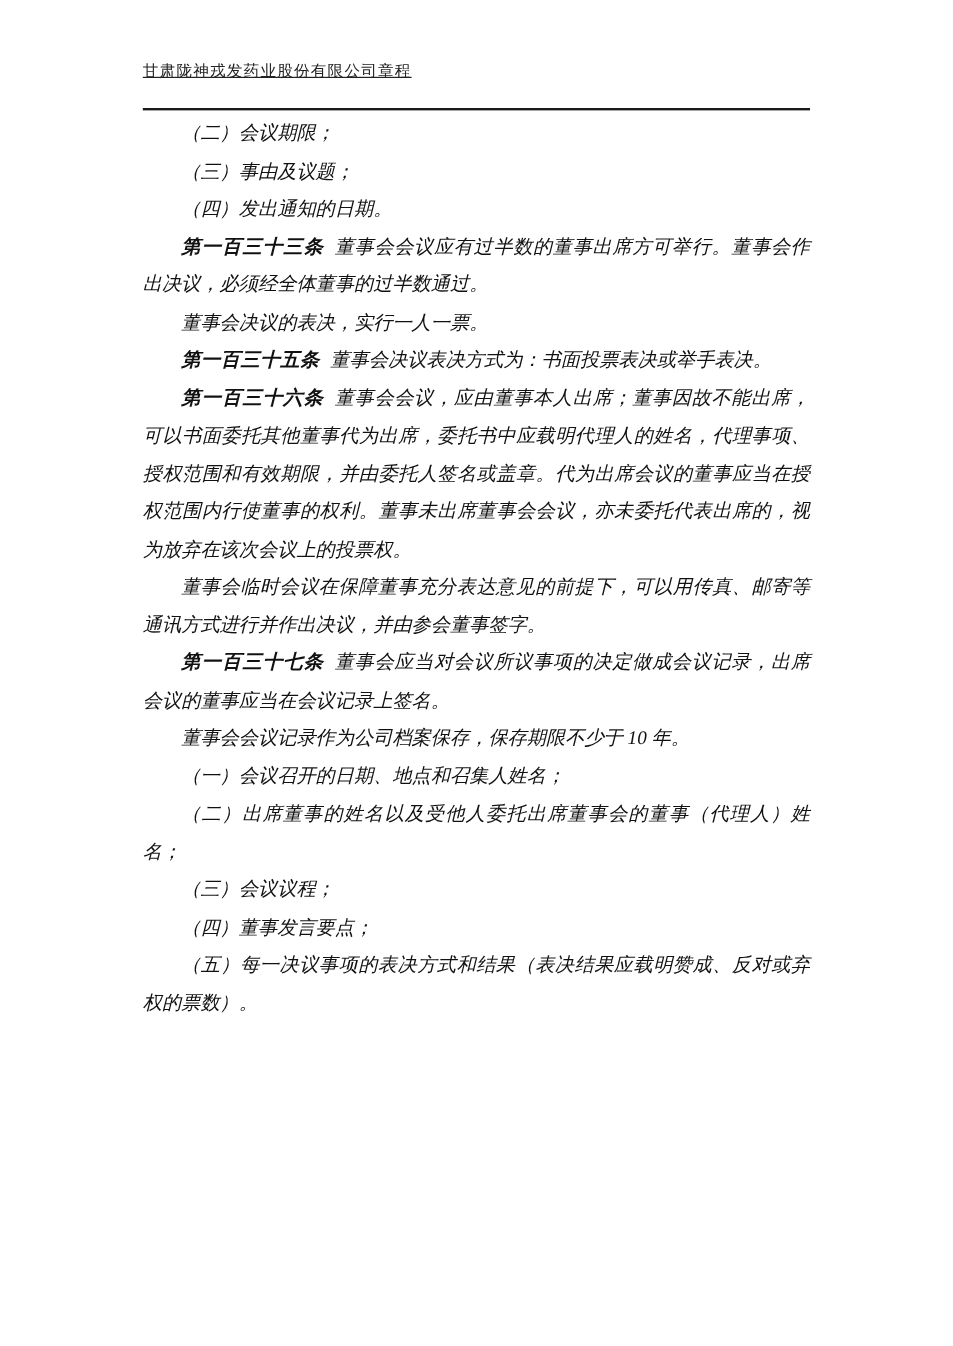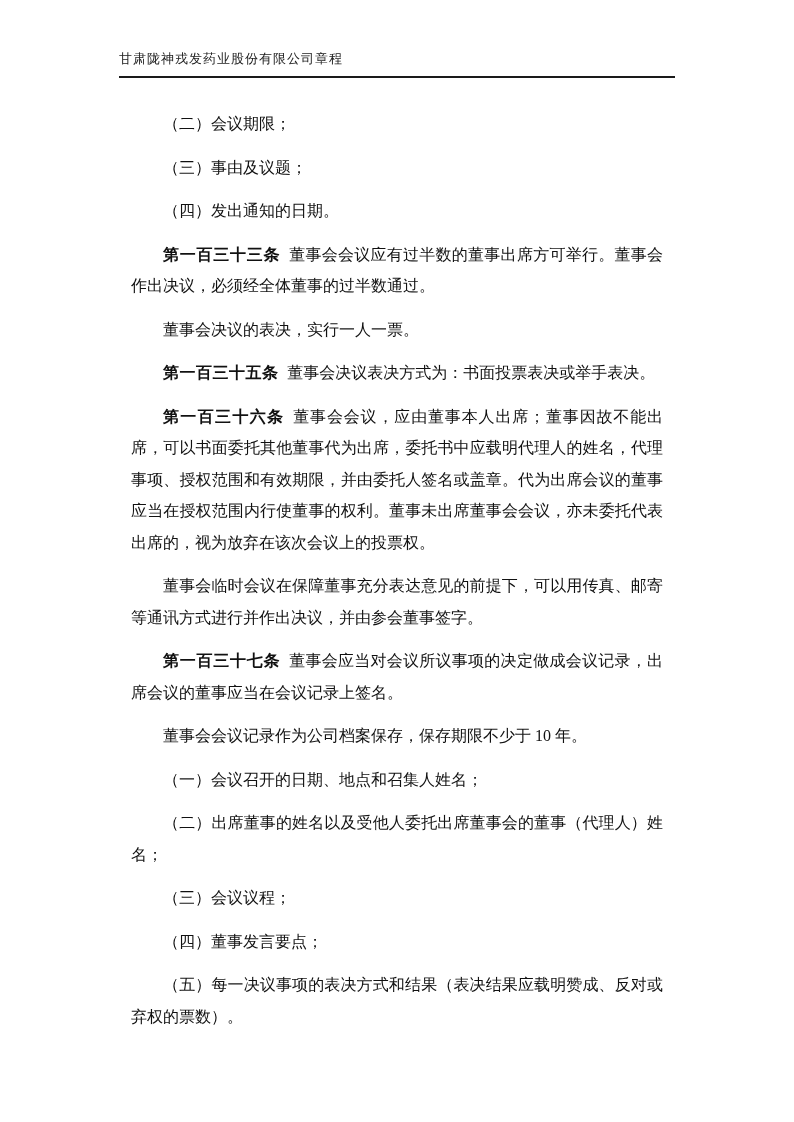--- a/index.html
+++ b/index.html
@@ -14,40 +14,42 @@
     background: #ffffff;
     overflow: hidden;
     font-family: "Liberation Serif", "DejaVu Serif", serif;
     color: #111111;
   }
   .header {
     position: absolute;
     top: 50px;
     left: 119px;
     width: 556px;
-    padding-bottom: 8px;
+    padding-bottom: 22px;
     border-bottom: 2px solid #1a1a1a;
     font-size: 13px;
     letter-spacing: 1px;
     color: #222222;
+    text-decoration: underline;
   }
   .doc-body {
     position: absolute;
     top: 96px;
     left: 119px;
     width: 556px;
     font-size: 16px;
     line-height: 31.5px;
     text-align: justify;
     text-justify: inter-ideograph;
   }
   .doc-body p {
-    margin: 12px;
+    margin: 0;
     padding: 0;
     text-indent: 2em;
+    font-style: italic;
   }
   .article-num {
     font-family: "Liberation Sans", "DejaVu Sans", sans-serif;
     font-weight: bold;
     margin-right: 0.55em;
     letter-spacing: 0.5px;
   }
   .article-num:empty {
     display: none;
   }

